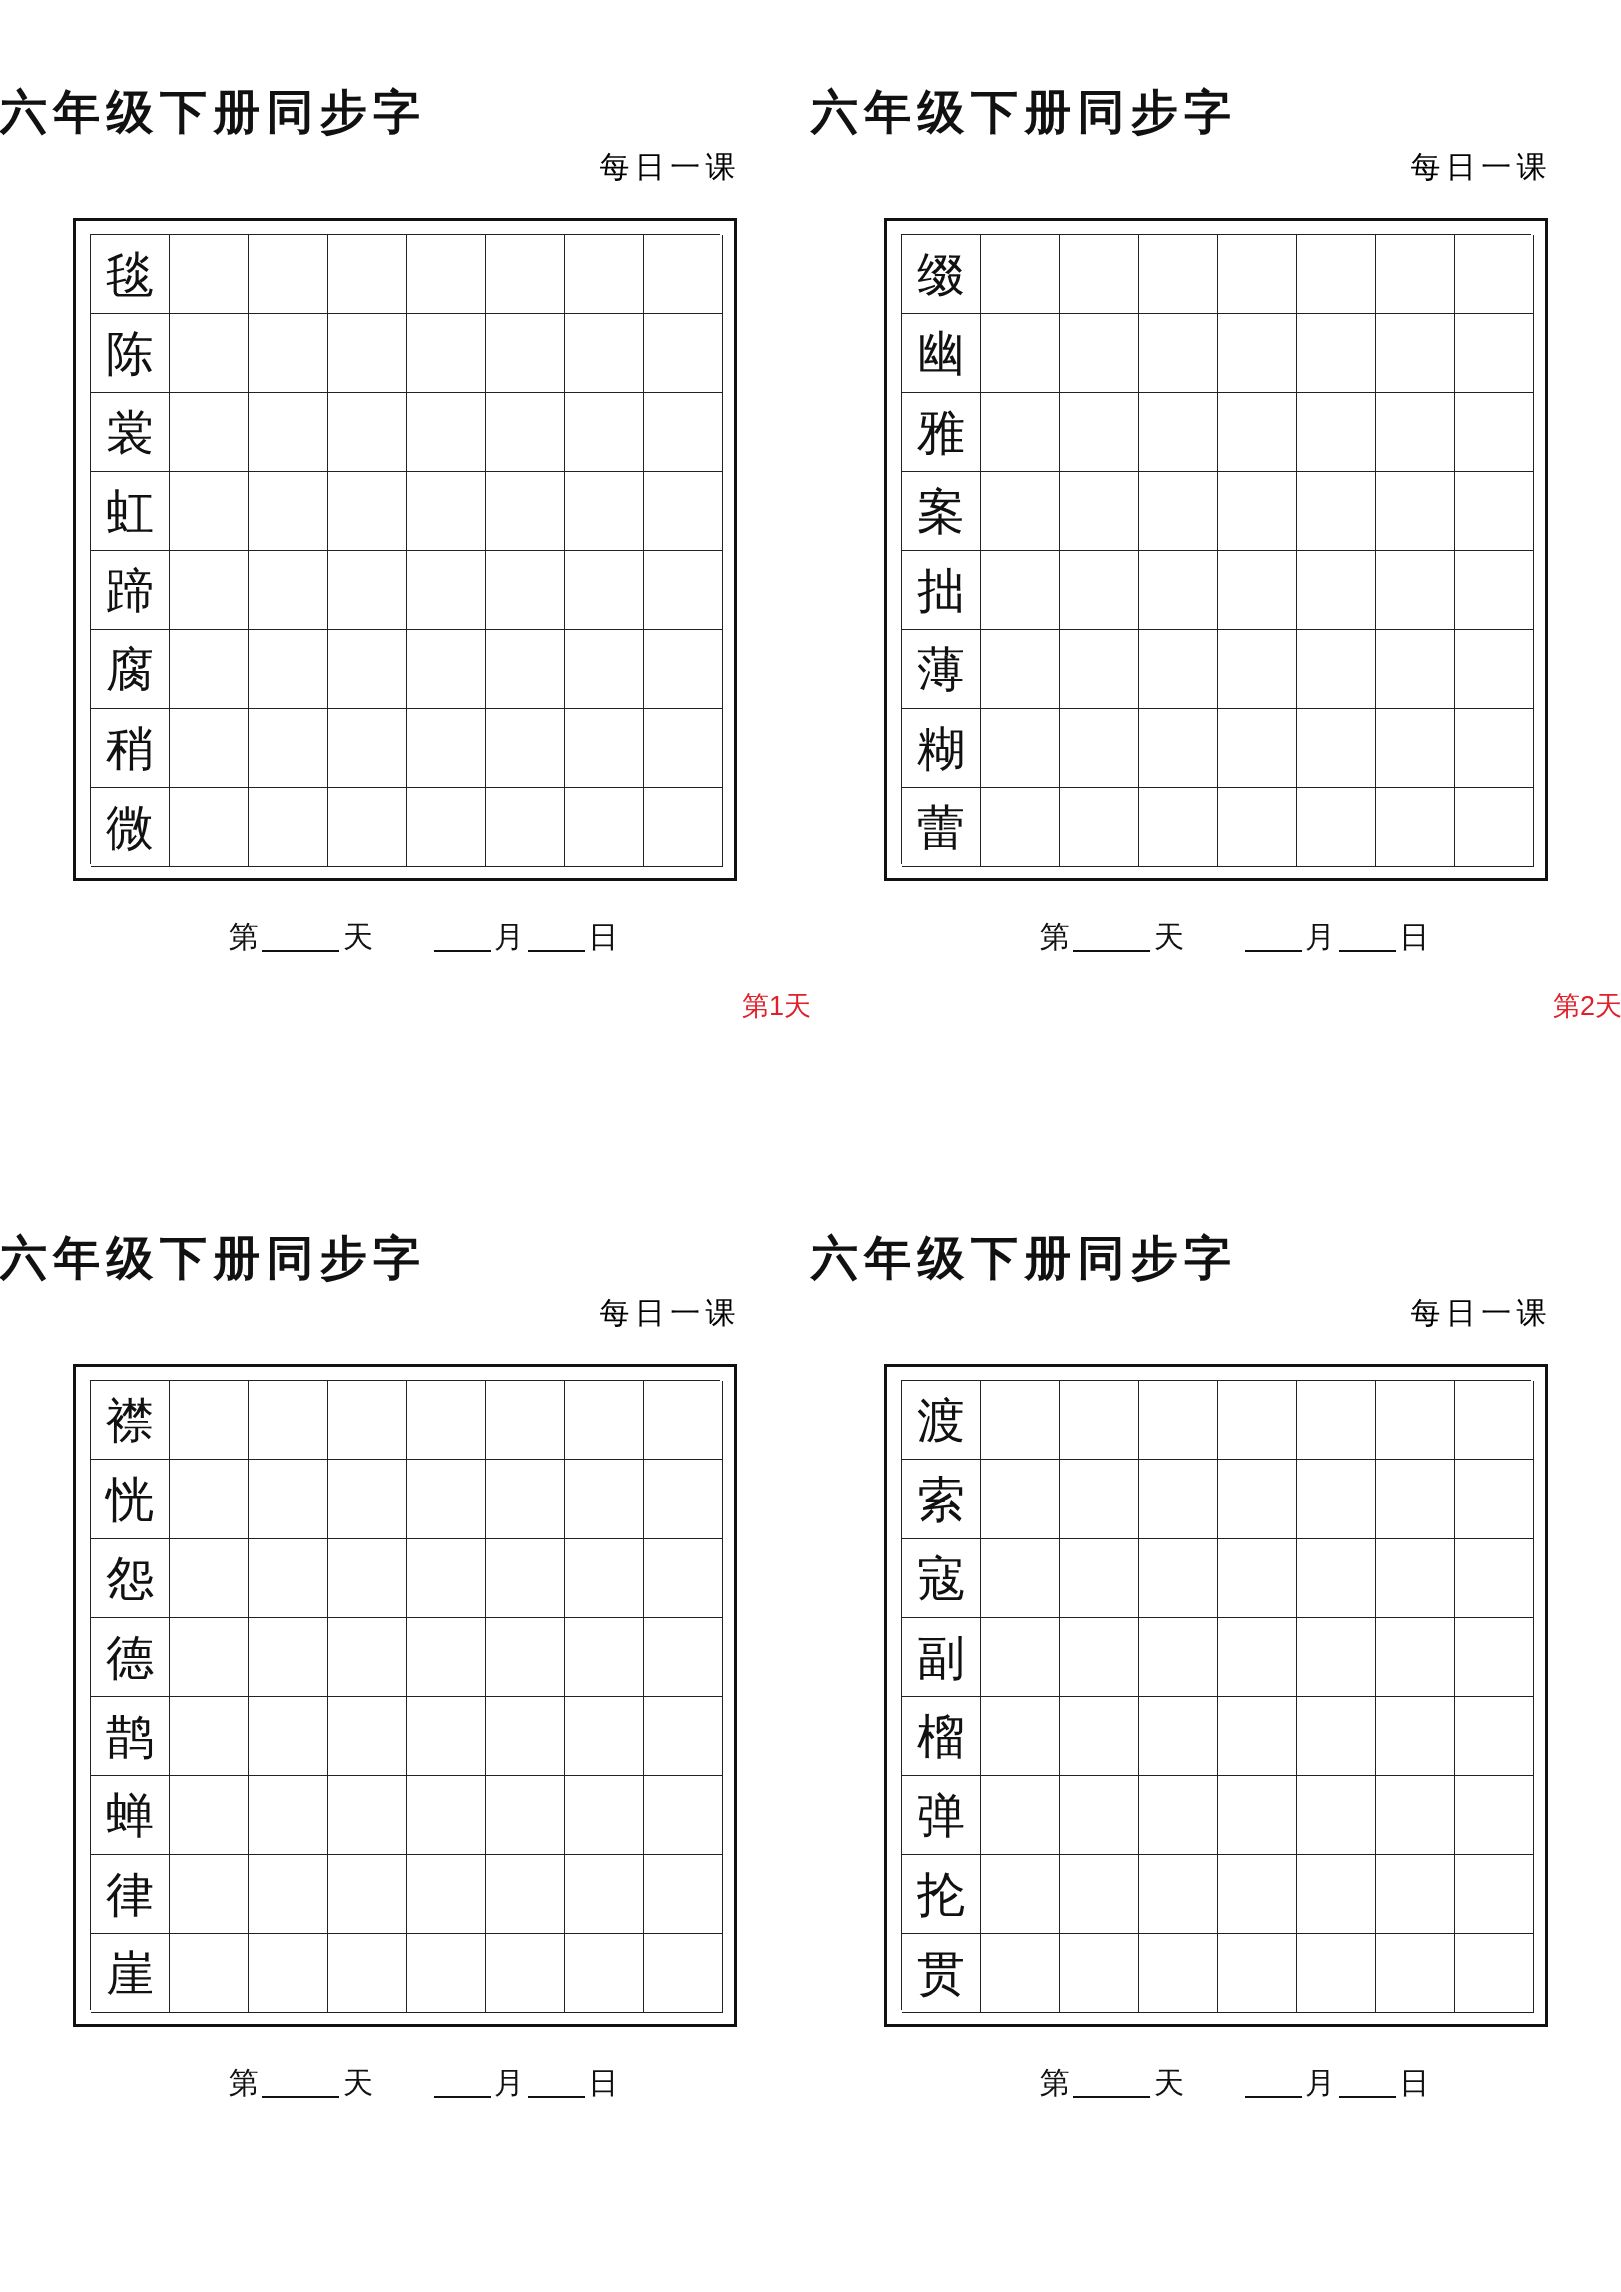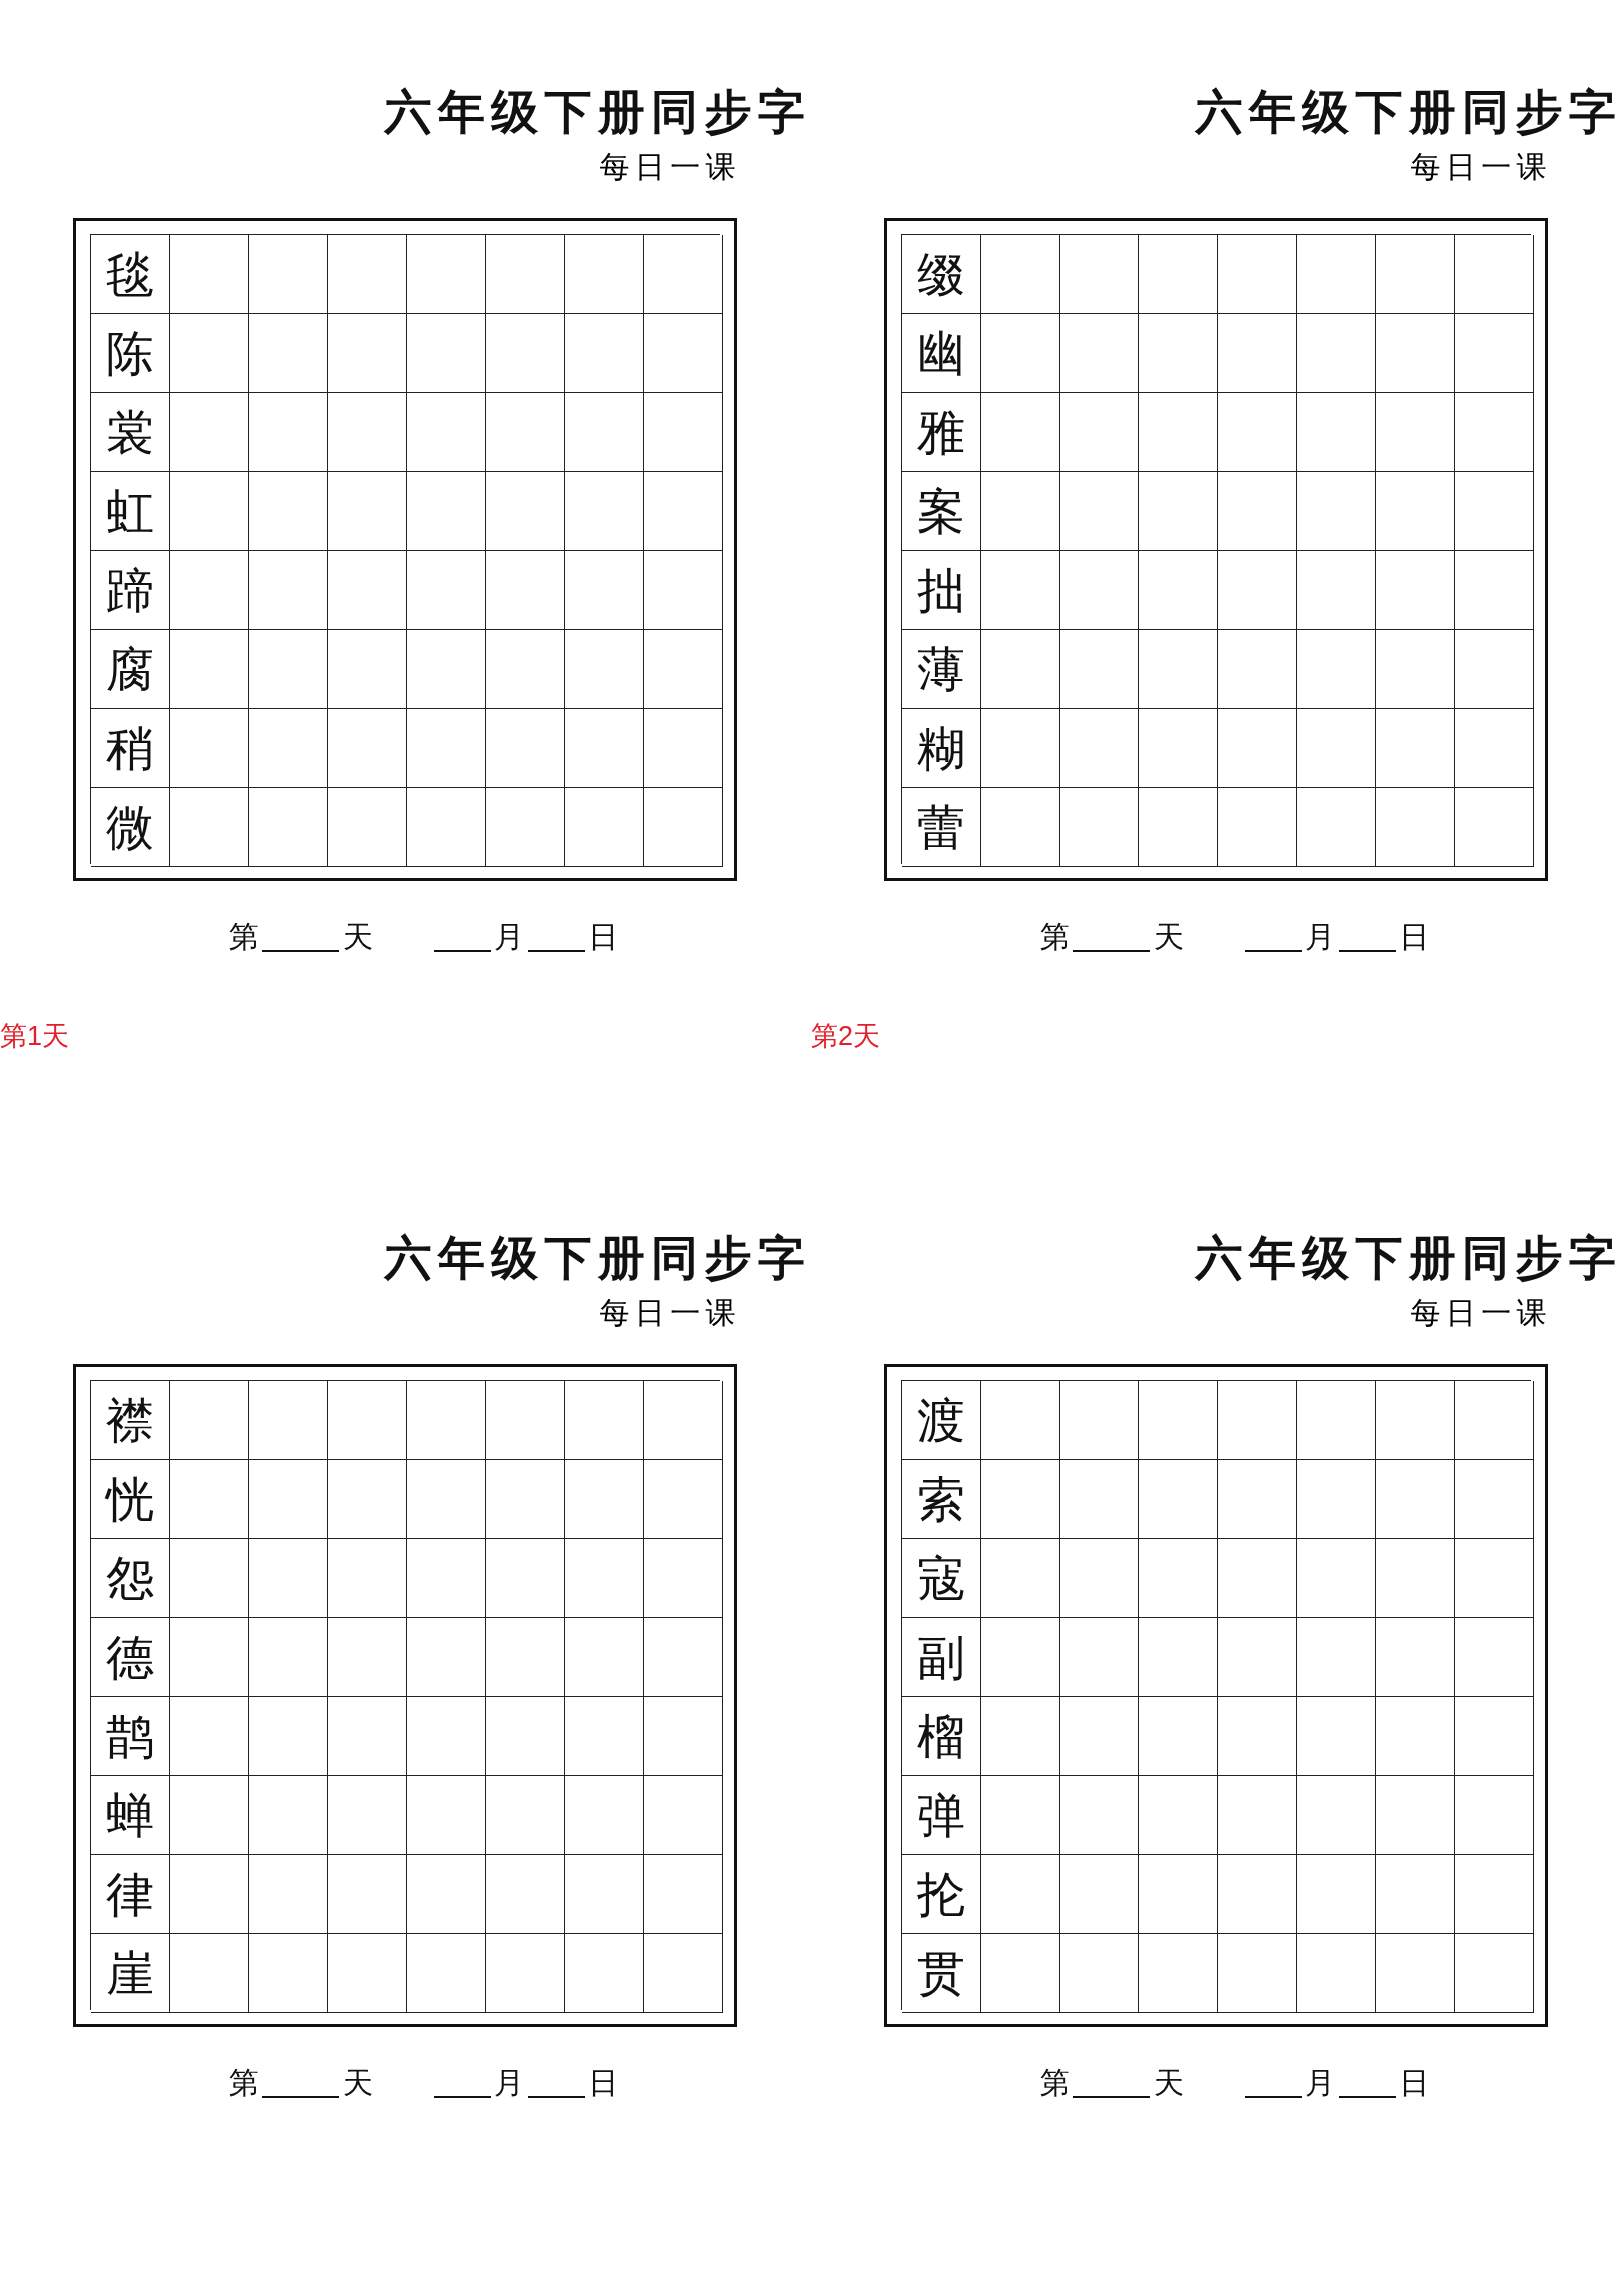--- a/index.html
+++ b/index.html
@@ -1,20 +1,20 @@
 <!DOCTYPE html>
 <html style="font-size:14.3px"><head>
 <meta charset="utf-8">
 <style>
   html, body { margin: 0; padding: 0; background: #ffffff; }
   body { width: 1621px; height: 2293px; position: relative; overflow: hidden; }
   #page { position: absolute; left: 0; top: 0; width: 1621px; height: 2293px; }
   .sheet { position: absolute; width: 811px; height: 1146px; }
   .title {
-    position: absolute; left: 0; width: 811px; top: 82px; text-align: right;
+    position: absolute; left: 0; width: 811px; top: 82px; text-align: left;
     font-family: "DejaVu Serif", serif; font-size: 47px; font-weight: bold;
     letter-spacing: 6.3px; color: #111; line-height: 59px;
   }
   .subtitle {
     position: absolute; right: 70px; top: 147px; text-align: right;
     font-family: "DejaVu Serif", serif; font-size: 30px; letter-spacing: 5.4px;
     color: #000000; line-height: 39px;
   }
   .frame {
     position: absolute; left: 73px; top: 218px; width: 658px; height: 657px;
@@ -37,22 +37,22 @@
     font-family: "DejaVu Serif", serif; font-size: 30px; color: #111; line-height: 43px;
     white-space: nowrap;
     padding-left: 18px;
   }
   .footer .blank { display: inline-block; border-bottom: 2.7px solid #111; height: 32px; vertical-align: -5.4px; margin: 0 3.6px; }
   .footer .blank.day { width: 77px; }
   .footer .blank.month { width: 57px; }
   .footer .blank.date { width: 57px; }
   .footer .gap { display: inline-block; width: 57px; }
   .day-label {
-    position: absolute; left: 0; width: 811px; top: 989px; text-align: left;
-    font-family: "Liberation Sans", sans-serif; font-size: 27px; color: #e0202a; line-height: 34px; margin-top: 30px;
+    position: absolute; left: 0; width: 811px; top: 989px; text-align: right;
+    font-family: "Liberation Sans", sans-serif; font-size: 27px; color: #e0202a; line-height: 34px;
   }
 </style>
 </head>
 <body>
 
 <div id="page">
     <div class="sheet" style="left: 0px; top: 0px;">
     <div class="title">六年级下册同步字</div>
     <div class="subtitle">每日一课</div>
     <div class="frame"></div>

